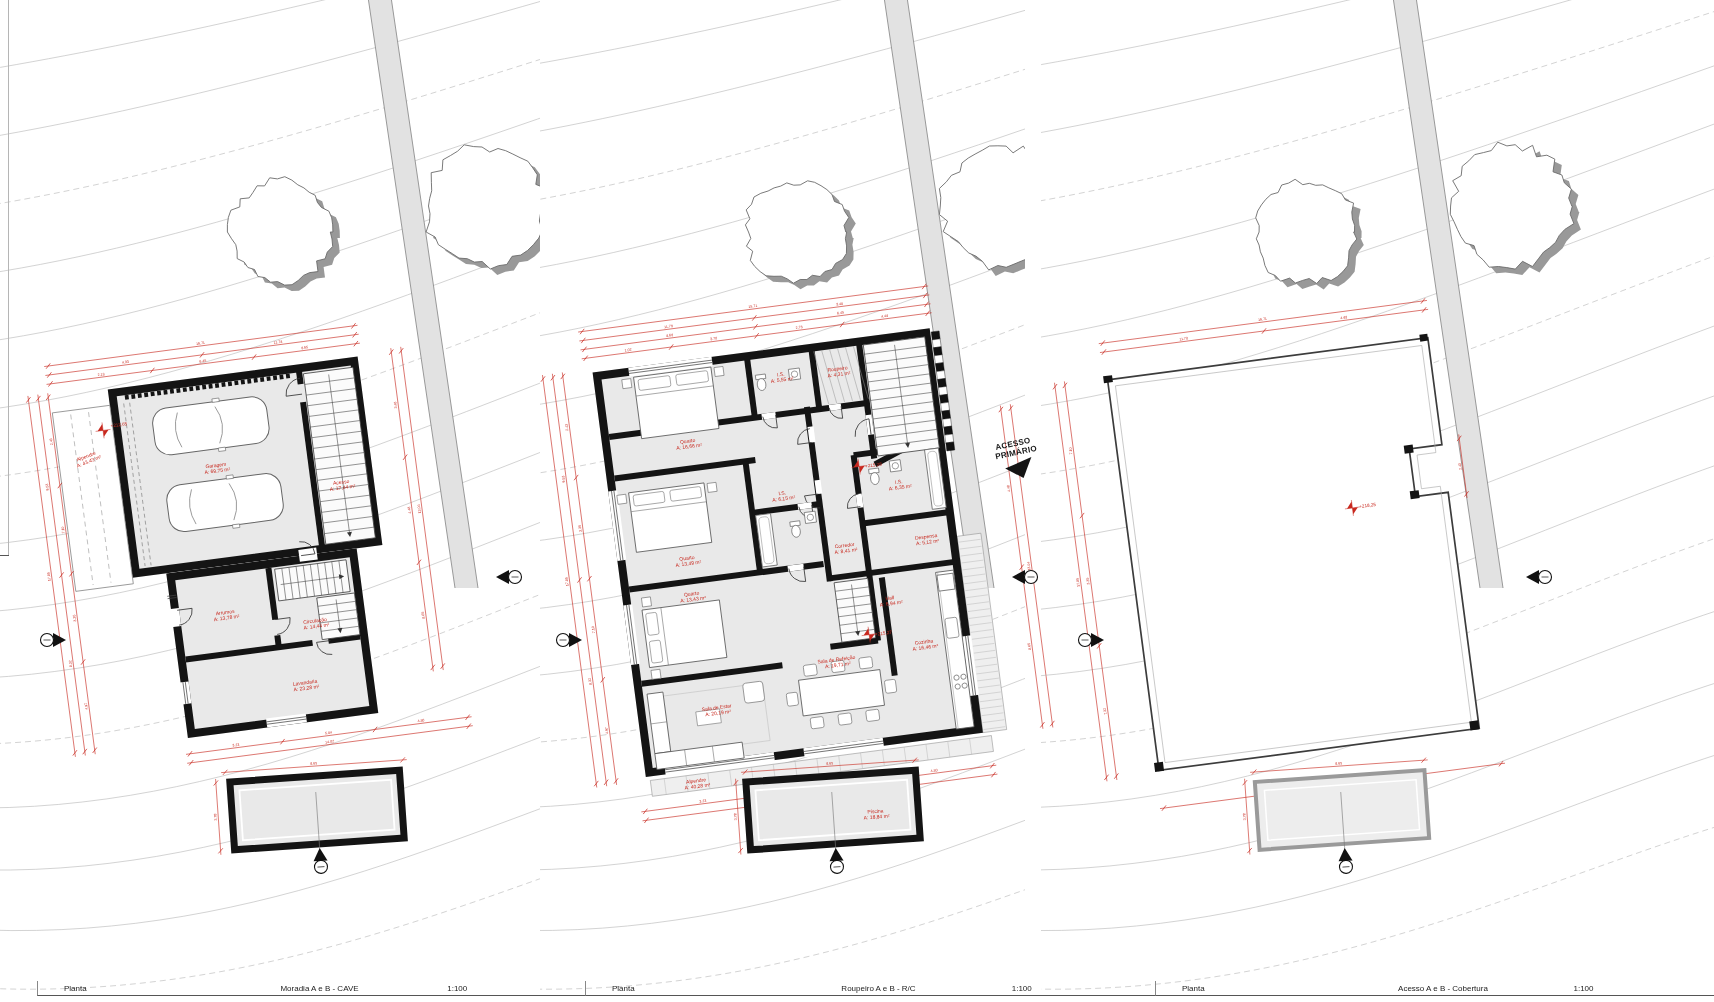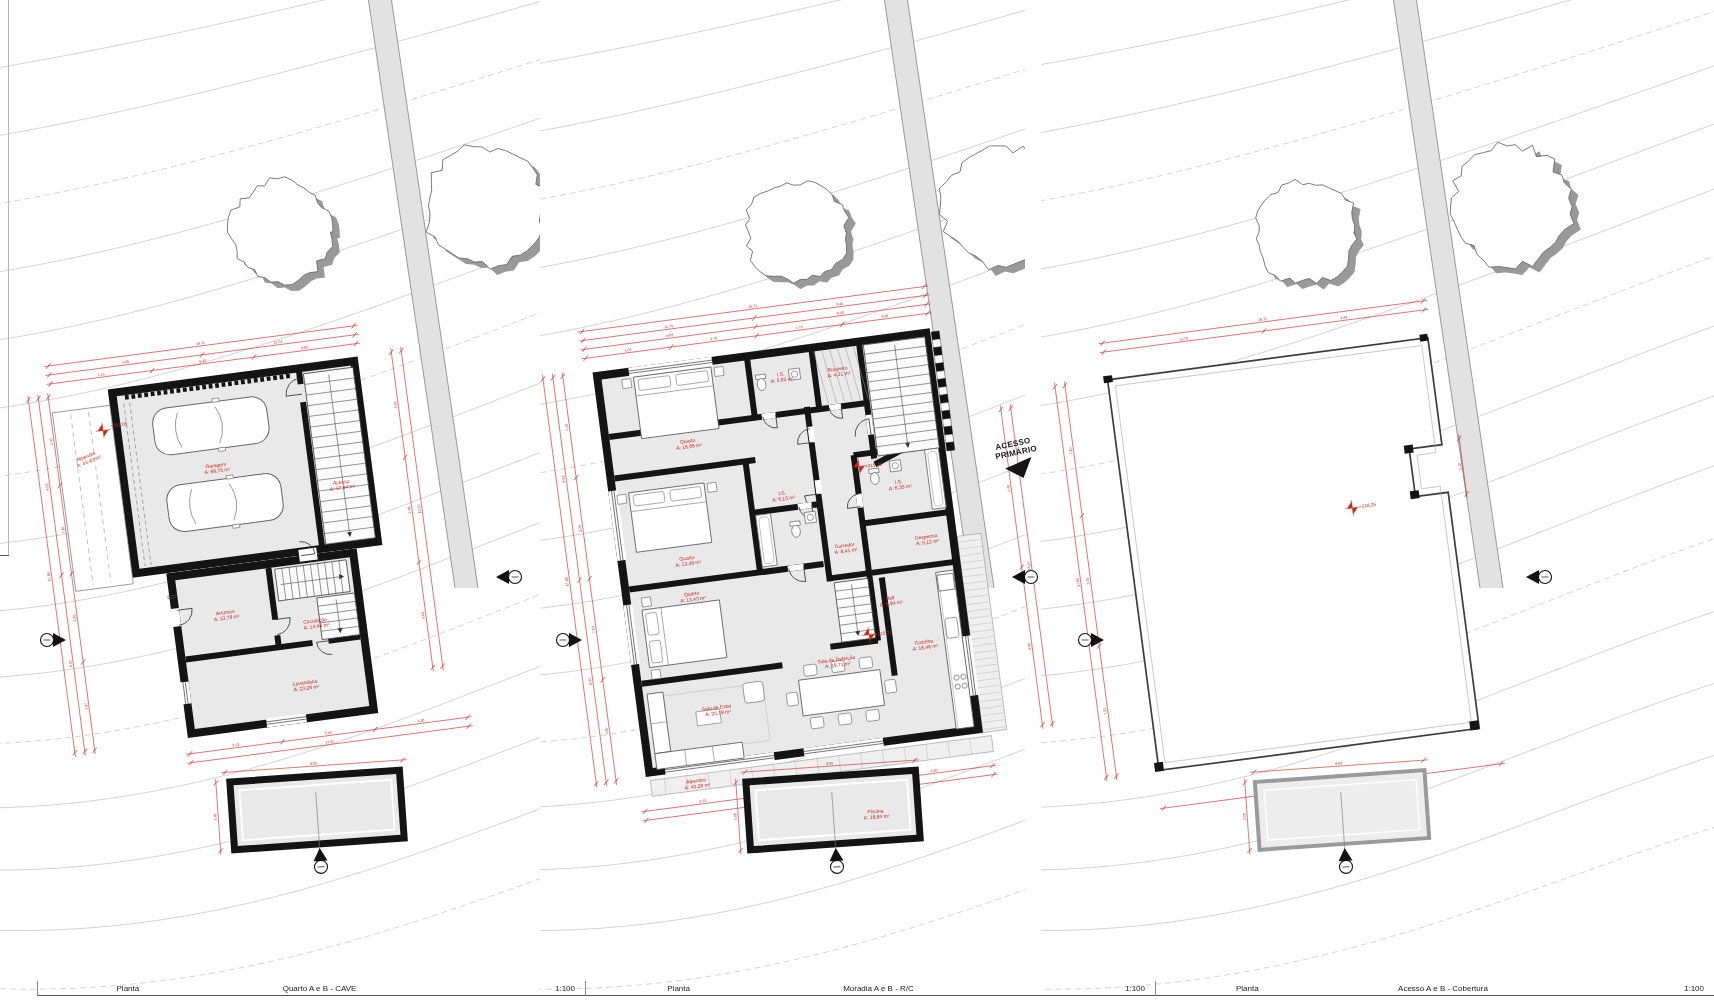--- a/index.html
+++ b/index.html
@@ -8,23 +8,23 @@
   svg.draw{position:absolute;left:0;top:0;}
   text{pointer-events:none;}
   .rl{fill:var(--red);font-size:5px;text-anchor:middle;}
   .lvl{fill:var(--red);font-size:4.6px;text-anchor:start;}
   .access-text{font-size:8px;font-weight:bold;fill:#161616;text-anchor:middle;letter-spacing:.3px;}
   .edge-v{position:absolute;left:8px;top:0;width:1px;height:556px;background:#b5b5b5;}
   .edge-tick{position:absolute;left:0;top:555px;width:9px;height:1px;background:#555;}
   .footer{position:absolute;bottom:6px;left:0;width:1714px;display:flex;align-items:flex-end;color:#222;}
   .fsec{display:flex;align-items:flex-end;height:15px;border-bottom:1px solid #555;border-left:1px solid #888;
         box-sizing:border-box;font-size:8px;padding:0 10px 2px 10px;}
-  .flabel{flex:1;text-align:center;margin-left:16px;}
+  .flabel{flex:1;text-align:left;margin-left:16px;}
   .ftitle{flex:2;text-align:center;}
-  .fscale{flex:1;text-align:right;}
+  .fscale{flex:1;}
 </style>
 </head>
 <body>
 
 <div class="sheet">
   <div class="edge-v"></div>
   <div class="edge-tick"></div>
 
   <svg class="draw" id="drawsvg" width="1714" height="1002" viewBox="0 0 1714 1002">
     <defs>
@@ -909,26 +909,26 @@
             <circle cx="520" cy="577" r="6.5" fill="#fff" stroke="#111" stroke-width="1.1"></circle>
             <line x1="516.5" y1="577" x2="523.5" y2="577" stroke="#111" stroke-width="0.7"></line>
           </g>
         </g>
     </g>
   </svg>
 
   <div class="footer">
     <div class="fsec" style="margin-left:37px;width:548px">
       <span class="flabel">Planta</span>
-      <span class="ftitle">Quarto A e B - CAVE</span>
+      <span class="ftitle">Moradia A e B - CAVE</span>
       <span class="fscale">1:100</span>
     </div>
     <div class="fsec" style="width:570px">
       <span class="flabel">Planta</span>
-      <span class="ftitle">Moradia A e B - R/C</span>
+      <span class="ftitle">Roupeiro A e B - R/C</span>
       <span class="fscale">1:100</span>
     </div>
     <div class="fsec" style="width:559px">
       <span class="flabel">Planta</span>
       <span class="ftitle">Acesso A e B - Cobertura</span>
       <span class="fscale">1:100</span>
     </div>
   </div>
 </div>
 

